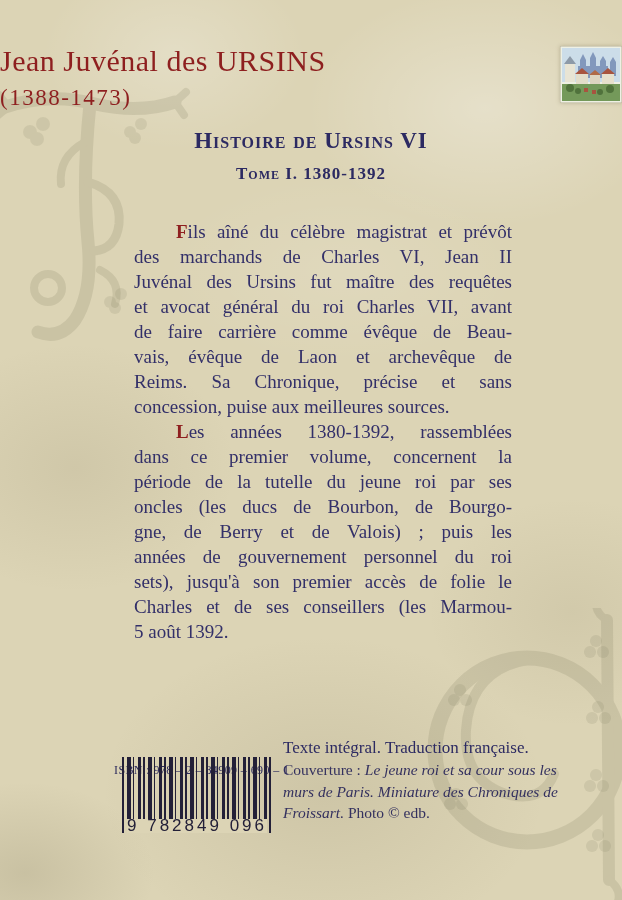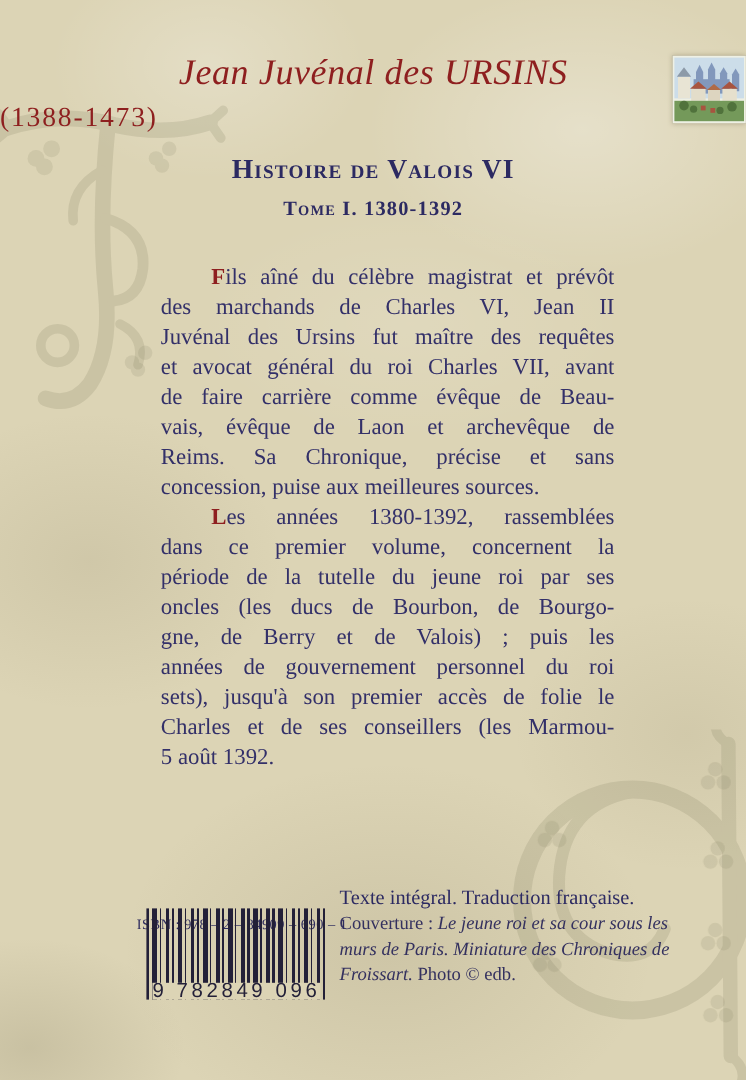--- a/index.html
+++ b/index.html
@@ -15,24 +15,23 @@
       radial-gradient(ellipse 220px 160px at 28% 6%,  rgba(255,255,255,.22), transparent 60%),
       radial-gradient(ellipse 260px 200px at 12% 52%, rgba(118,108,78,.12), transparent 62%),
       radial-gradient(ellipse 340px 240px at 52% 88%, rgba(118,108,78,.14), transparent 65%),
       radial-gradient(ellipse 240px 190px at 92% 68%, rgba(125,115,85,.11), transparent 60%),
       radial-gradient(ellipse 200px 140px at 4% 97%,  rgba(100,92,64,.16), transparent 65%),
       radial-gradient(ellipse 300px 160px at 55% 30%, rgba(255,255,255,.10), transparent 60%);
   }
   .abs{position:absolute;}
   
   .author{
-    top:44px;left:0;width:100%;text-align:center;
+    top:44px;left:0;width:100%;
     font-size:30px;letter-spacing:.5px;
     color:var(--title-red,#8e1f1f);
-    font-style:italic;
   }
   .dates{
     top:85px;left:0;width:100%;
     font-size:23px;letter-spacing:1.5px;
     color:var(--title-red,#8e1f1f);
   }
   .series{
     top:128px;left:0;width:100%;text-align:center;
     font-size:23px;font-weight:bold;font-variant:small-caps;
     letter-spacing:1px;color:var(--heading-navy,#2c2a62);
@@ -195,21 +194,21 @@
         <circle cx="40" cy="46" r="3"></circle>
     </g>
     <g fill="#a8543f">
         <rect x="24" y="42" width="4" height="4"></rect>
         <rect x="32" y="44" width="4" height="4"></rect>
       </g>
   </svg>
 
   <div class="abs author">Jean Juvénal des URSINS</div>
   <div class="abs dates">(1388-1473)</div>
-  <div class="abs series">Histoire de Valois VI</div>
+  <div class="abs series">Histoire de Ursins VI</div>
   <div class="abs volume">Tome I. 1380-1392</div>
 
   <div class="abs bodytext">
       <div>
         <div class="bline firstline"><span class="initcap">F</span><span>ils aîné du célèbre magistrat et prévôt</span></div>
         <div class="bline">des marchands de Charles VI, Jean II</div>
         <div class="bline">Juvénal des Ursins fut maître des requêtes</div>
         <div class="bline">et avocat général du roi Charles VII, avant</div>
         <div class="bline">de faire carrière comme évêque de Beau-</div>
         <div class="bline">vais, évêque de Laon et archevêque de</div>

